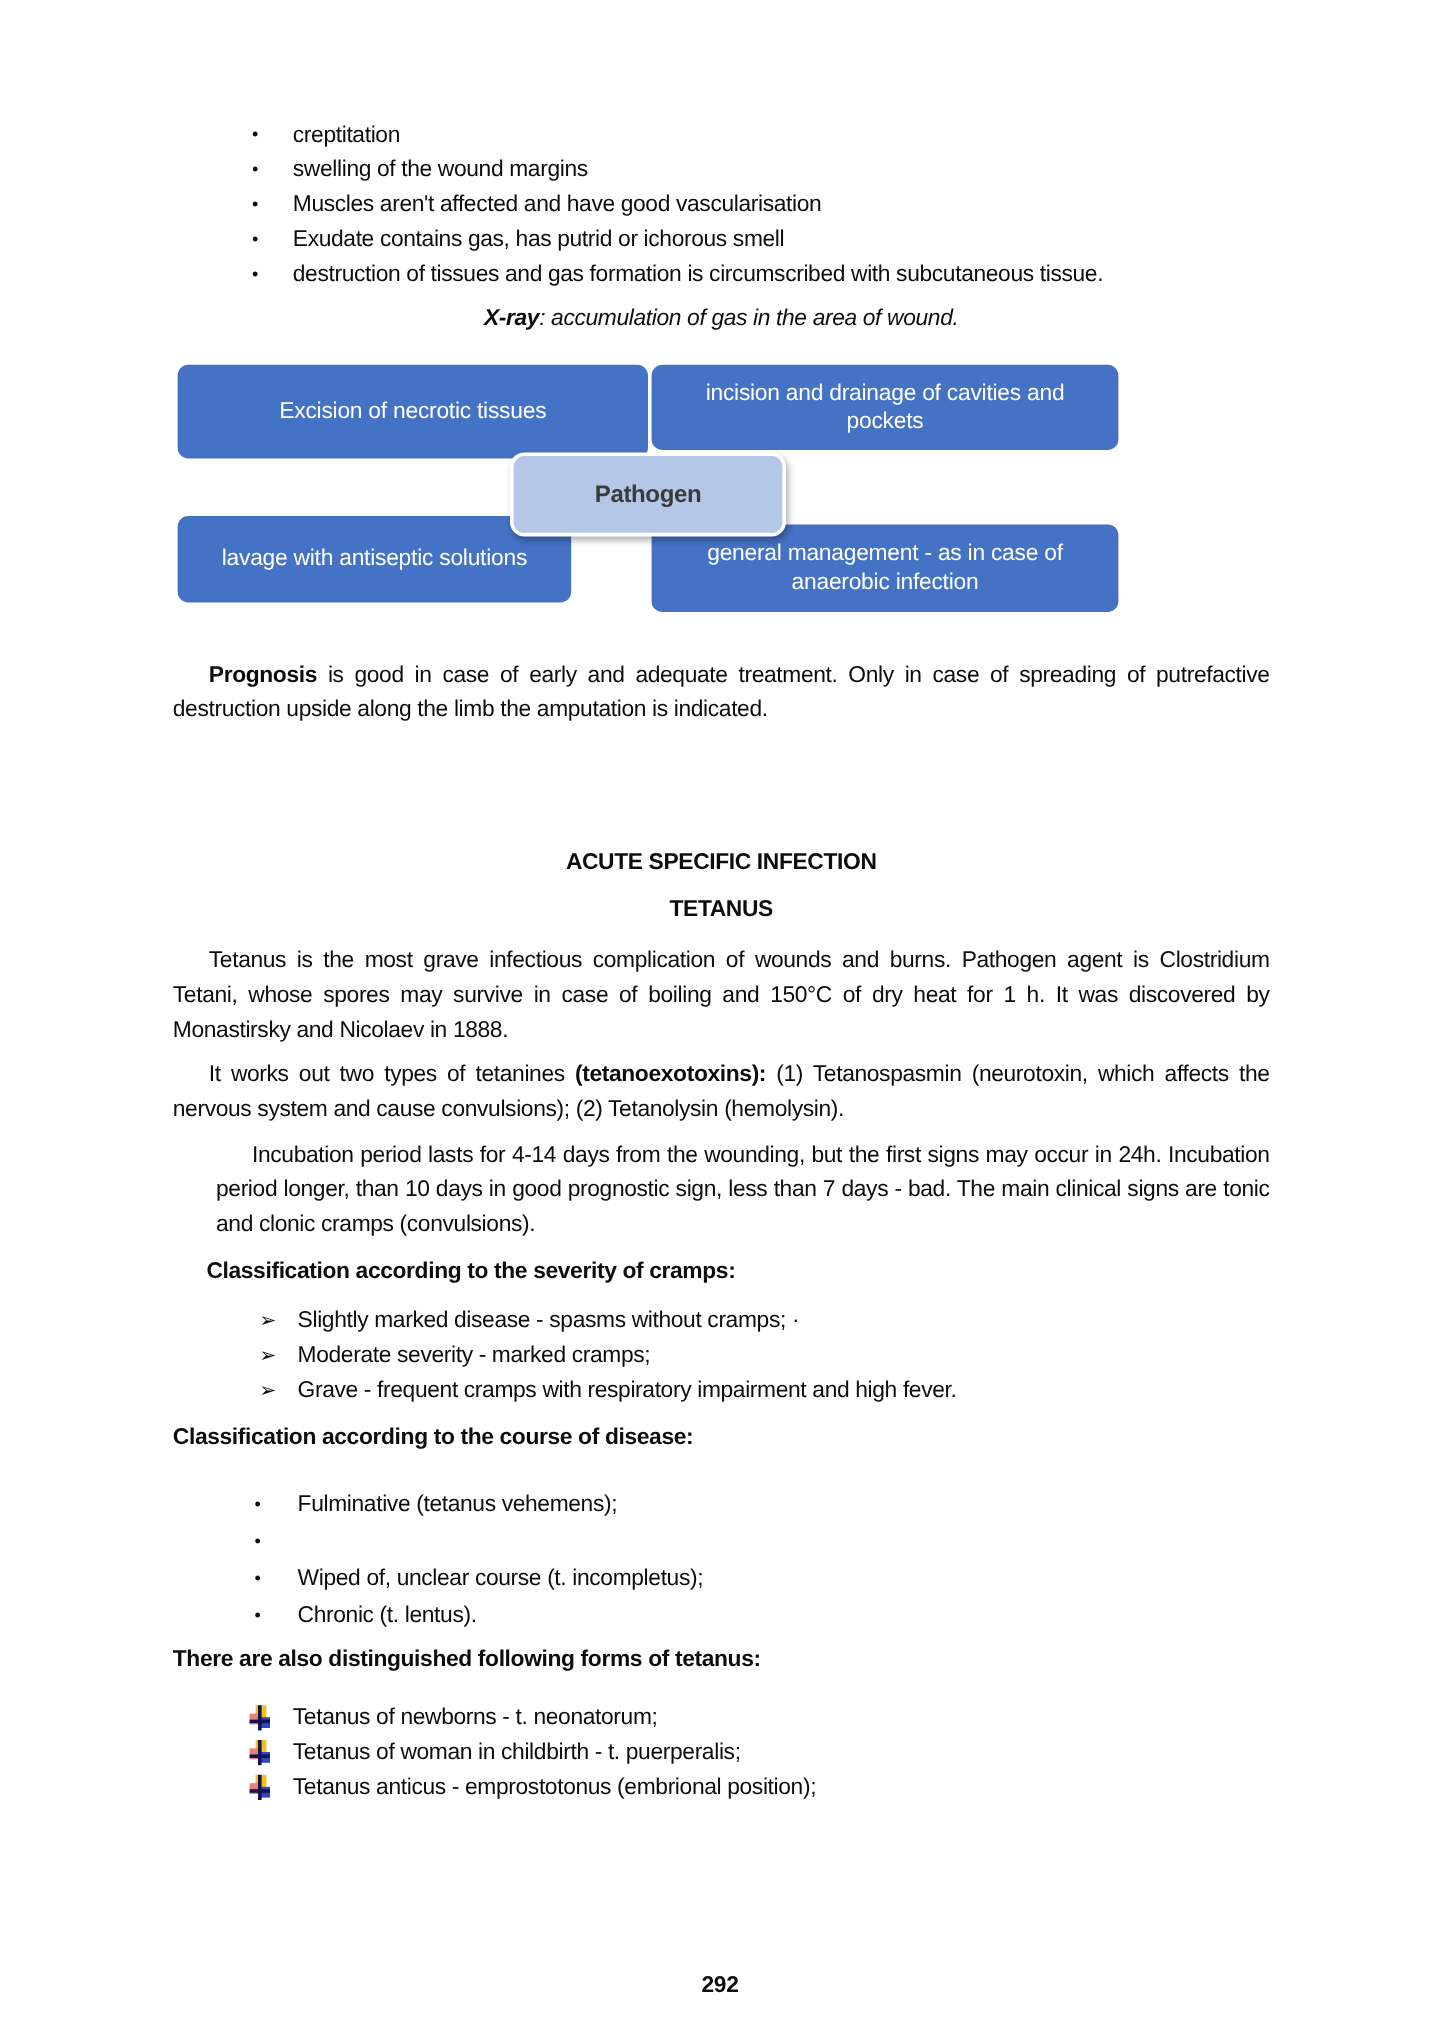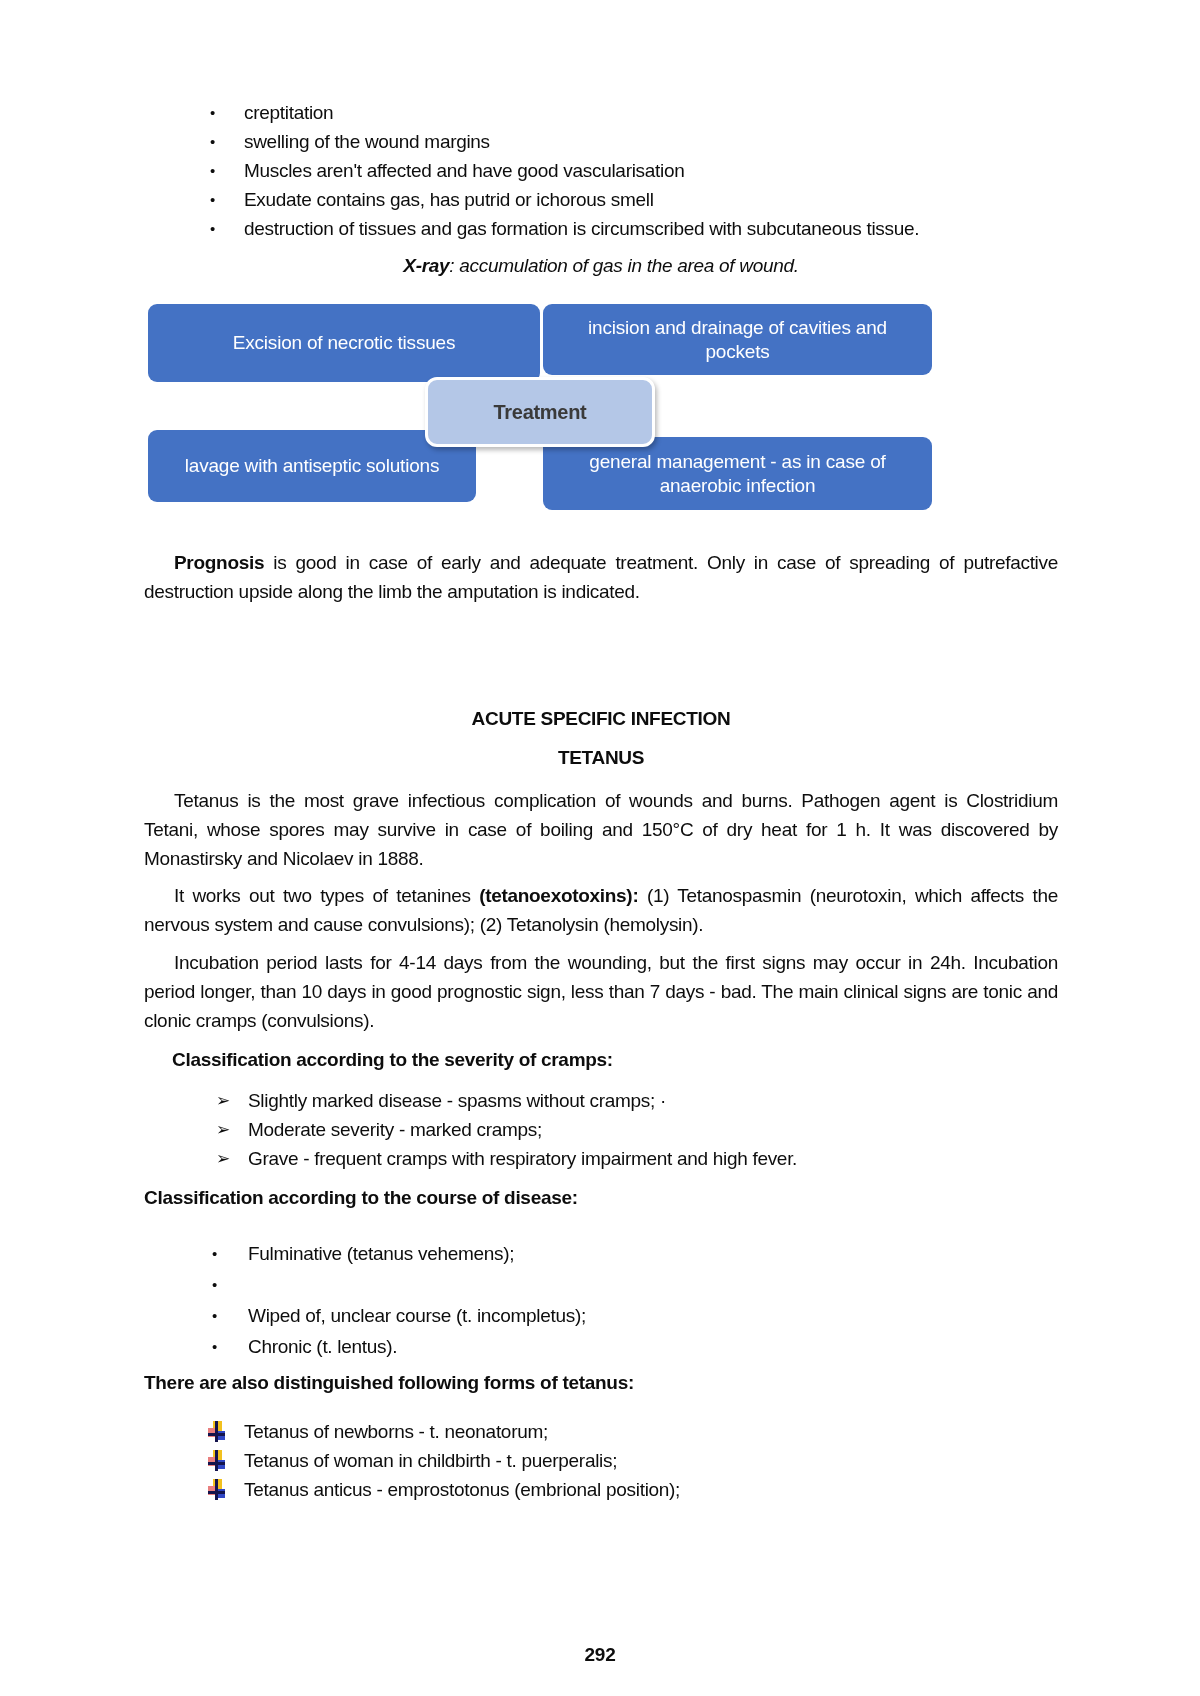--- a/index.html
+++ b/index.html
@@ -61,21 +61,21 @@
   }
   
   .para { text-align:justify; margin:0; }
   .indent { text-indent:30px; }
   .prognosis { margin-top:38px; }
   .bold { font-weight:700; }
   .sec-title { margin-top:98px; text-align:center; font-weight:700; }
   .sec-sub   { margin-top:10px; text-align:center; font-weight:700; }
   .p-intro { margin-top:14px; }
   .p-tox   { margin-top:8px; }
-  .p-incub { margin-top:9px; }
+  .p-incub { margin-top:9px;margin-left:36px; }
   .h-bold  { margin-top:10px; font-weight:700; }
   .h-indent { text-indent:28px; }
   .h-course { }
   .h-forms  { margin-top:6px; }
   
   .page-num {
     position:absolute; left:0; right:0; top:1640px;
     text-align:center; font-weight:700;
   }
 </style>
@@ -114,21 +114,21 @@
 
   <div class="xray-line">
     <span class="lead">X-ray</span><span>: accumulation of gas in the area of wound.</span>
   </div>
 
   <div class="diagram">
     <div class="dbox b1">Excision of necrotic tissues</div>
     <div class="dbox b2">incision and drainage of cavities and pockets</div>
     <div class="dbox b3">lavage with antiseptic solutions</div>
     <div class="dbox b4">general management - as in case of anaerobic infection</div>
-    <div class="dcenter">Treatment</div>
+    <div class="dcenter">Pathogen</div>
   </div>
 
   <p class="para indent prognosis"><span class="bold">Prognosis</span><span> is good in case of early and adequate treatment. Only in case of spreading of putrefactive destruction upside along the limb the amputation is indicated.</span></p>
 
   <div class="sec-title">ACUTE SPECIFIC INFECTION</div>
   <div class="sec-sub">TETANUS</div>
 
   <p class="para indent p-intro">Tetanus is the most grave infectious complication of wounds and burns. Pathogen agent is Clostridium Tetani, whose spores may survive in case of boiling and 150°C of dry heat for 1 h. It was discovered by Monastirsky and Nicolaev in 1888.</p>
 
   <p class="para indent p-tox"><span>It works out two types of tetanines </span><span class="bold">(tetanoexotoxins):</span><span> (1) Tetanospasmin (neurotoxin, which affects the nervous system and cause convulsions); (2) Tetanolysin (hemolysin).</span></p>

